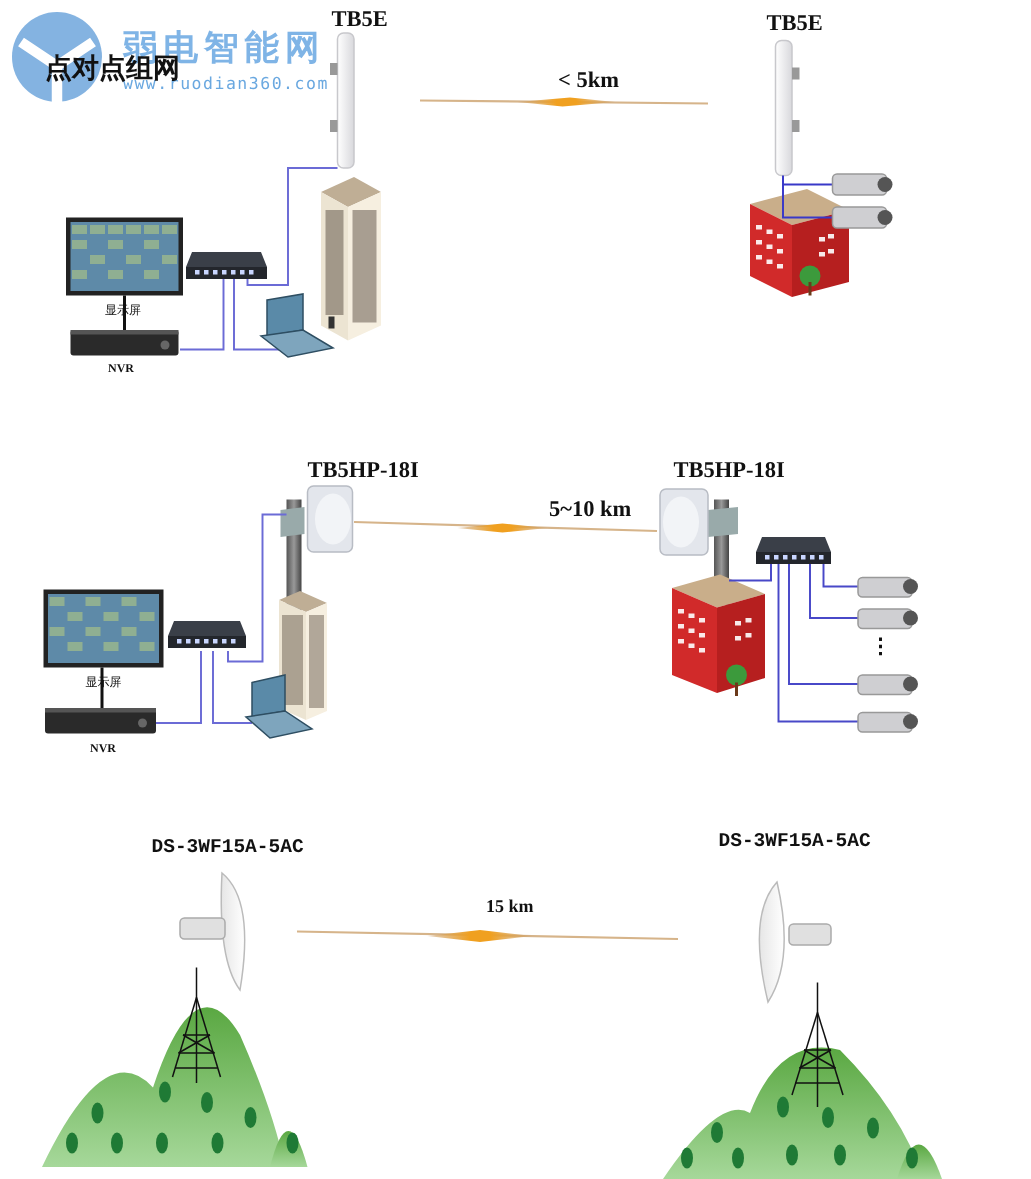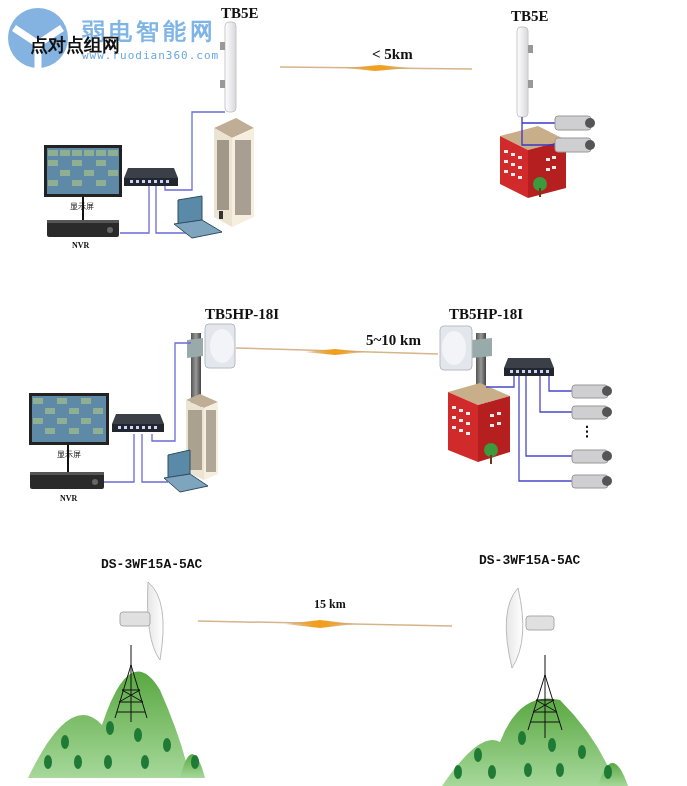--- a/index.html
+++ b/index.html
@@ -382,13 +382,13 @@
 
 <div class="abs label lbl-sm" style="left:205px; top:306px;">TB5HP-18I</div>
 <div class="abs label lbl-sm" style="left:449px; top:306px;">TB5HP-18I</div>
 <div class="abs label lbl-sm" style="left:322px; top:332px;margin-left:44px;">5~10 km</div>
 <div class="abs label" style="left:57px; top:449px; font-size:8px; font-weight:normal;">显示屏</div>
 <div class="abs label" style="left:60px; top:494px; font-size:8px;">NVR</div>
 <div class="abs label" style="left:580px; top:425px; font-size:14px; line-height:14px;">⋮</div>
 
 <div class="abs label lbl-lg" style="left:101px; top:557px;">DS-3WF15A-5AC</div>
 <div class="abs label lbl-lg" style="left:479px; top:553px;">DS-3WF15A-5AC</div>
-<div class="abs label" style="left:314px; top:597px; font-size:12px;">15 km</div>
+<div class="abs label" style="left:324px; top:597px; font-size:12px;">15 km</div>
 
 </body></html>

